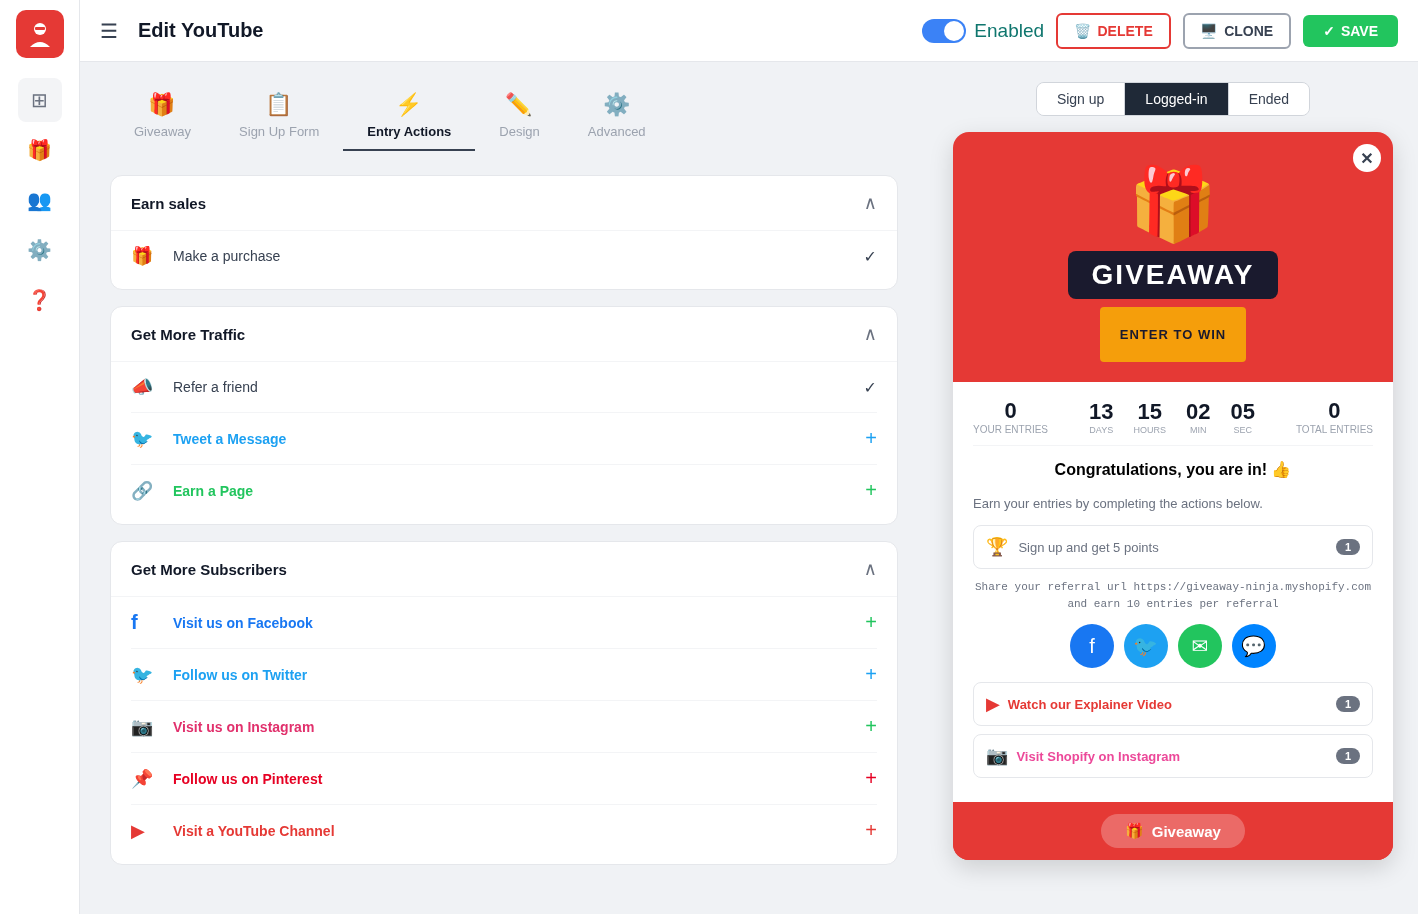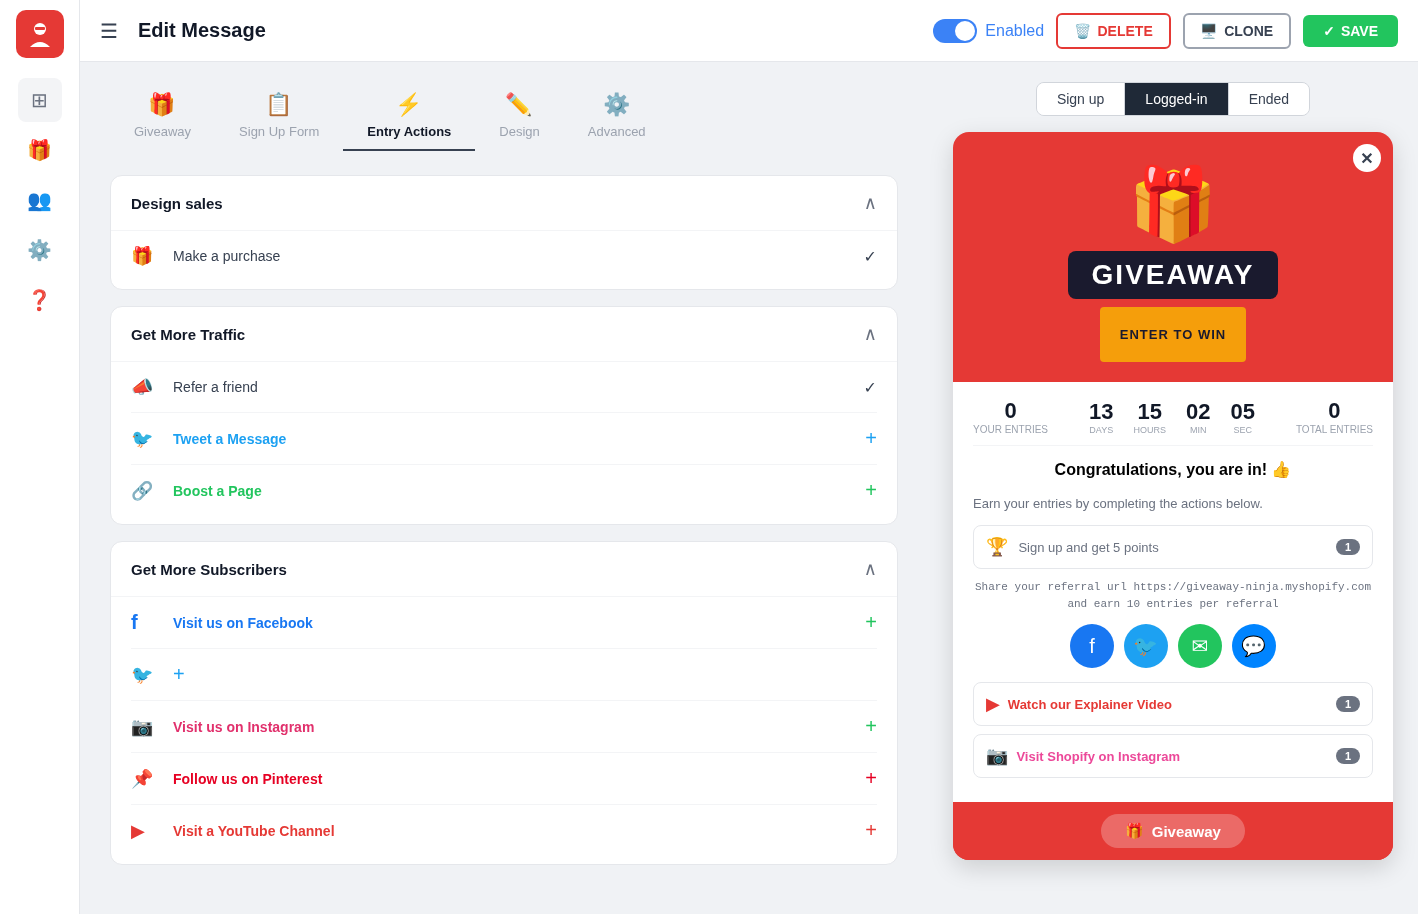--- a/index.html
+++ b/index.html
@@ -44,21 +44,21 @@
       height: 62px;
       display: flex;
       align-items: center;
       padding: 0 20px;
       border-bottom: 1px solid #e5e7eb;
       gap: 12px;
     }
     .topbar-menu-icon { font-size: 20px; color: #374151; cursor: pointer; margin-right: 8px; }
     .topbar-title { font-size: 20px; font-weight: 700; color: #111827; flex: 1; }
     .toggle-wrap { display: flex; align-items: center; gap: 8px; }
-    .toggle-label { font-size: 16px; color: #3b82f6; font-weight: 500; }
+    .toggle-label { font-size: 19px; color: #0f766e; font-weight: 500; }
     .toggle-switch {
       width: 44px; height: 24px;
       background: #3b82f6;
       border-radius: 12px;
       position: relative;
       cursor: pointer;
     }
     .toggle-switch::after {
       content: ''; position: absolute;
       width: 20px; height: 20px;
@@ -400,21 +400,21 @@
   </div>
   <div class="sidebar-icon">
     <span>❓</span>
   </div>
 </div>
 
 <div class="main">
 
   <div class="topbar">
     <span class="topbar-menu-icon">☰</span>
-    <span class="topbar-title">Edit Message</span>
+    <span class="topbar-title">Edit YouTube</span>
 
     <div class="toggle-wrap">
       <div class="toggle-switch"></div>
       <span class="toggle-label">Enabled</span>
     </div>
 
     <button class="btn-delete">
       <span>🗑️</span>
       <span>DELETE</span>
     </button>
@@ -450,21 +450,21 @@
           <span>Design</span>
         </div>
         <div class="tab">
           <span class="tab-icon">⚙️</span>
           <span>Advanced</span>
         </div>
       </div>
 
       <div class="section">
         <div class="section-header">
-          <span class="section-header-title">Design sales</span>
+          <span class="section-header-title">Earn sales</span>
           <span class="section-chevron">∧</span>
         </div>
         <div class="section-body">
           <div class="entry-row">
             <span class="entry-icon">🎁</span>
             <span class="entry-label">Make a purchase</span>
             <span class="check-icon">✓</span>
           </div>
         </div>
       </div>
@@ -480,39 +480,40 @@
             <span class="entry-label">Refer a friend</span>
             <span class="check-icon">✓</span>
           </div>
           <div class="entry-row">
             <span class="entry-icon" style="color:#1da1f2;">🐦</span>
             <span class="entry-label twitter">Tweet a Message</span>
             <span class="plus-icon-blue">+</span>
           </div>
           <div class="entry-row">
             <span class="entry-icon" style="color:#22c55e;">🔗</span>
-            <span class="entry-label green">Boost a Page</span>
+            <span class="entry-label green">Earn a Page</span>
             <span class="plus-icon">+</span>
           </div>
         </div>
       </div>
 
       <div class="section">
         <div class="section-header">
           <span class="section-header-title">Get More Subscribers</span>
           <span class="section-chevron">∧</span>
         </div>
         <div class="section-body">
           <div class="entry-row">
             <span class="entry-icon" style="color:#1877f2; font-weight:900; font-size:20px;">f</span>
             <span class="entry-label facebook">Visit us on Facebook</span>
             <span class="plus-icon">+</span>
           </div>
           <div class="entry-row">
             <span class="entry-icon" style="color:#1da1f2;">🐦</span>
+            <span class="entry-label twitter">Follow us on Twitter</span>
             <span class="plus-icon-blue">+</span>
           </div>
           <div class="entry-row">
             <span class="entry-icon" style="color:#e1306c;">📷</span>
             <span class="entry-label" style="color:#e1306c; font-weight:600;">Visit us on Instagram</span>
             <span class="plus-icon">+</span>
           </div>
           <div class="entry-row">
             <span class="entry-icon" style="color:#e60023;">📌</span>
             <span class="entry-label pinterest">Follow us on Pinterest</span>

